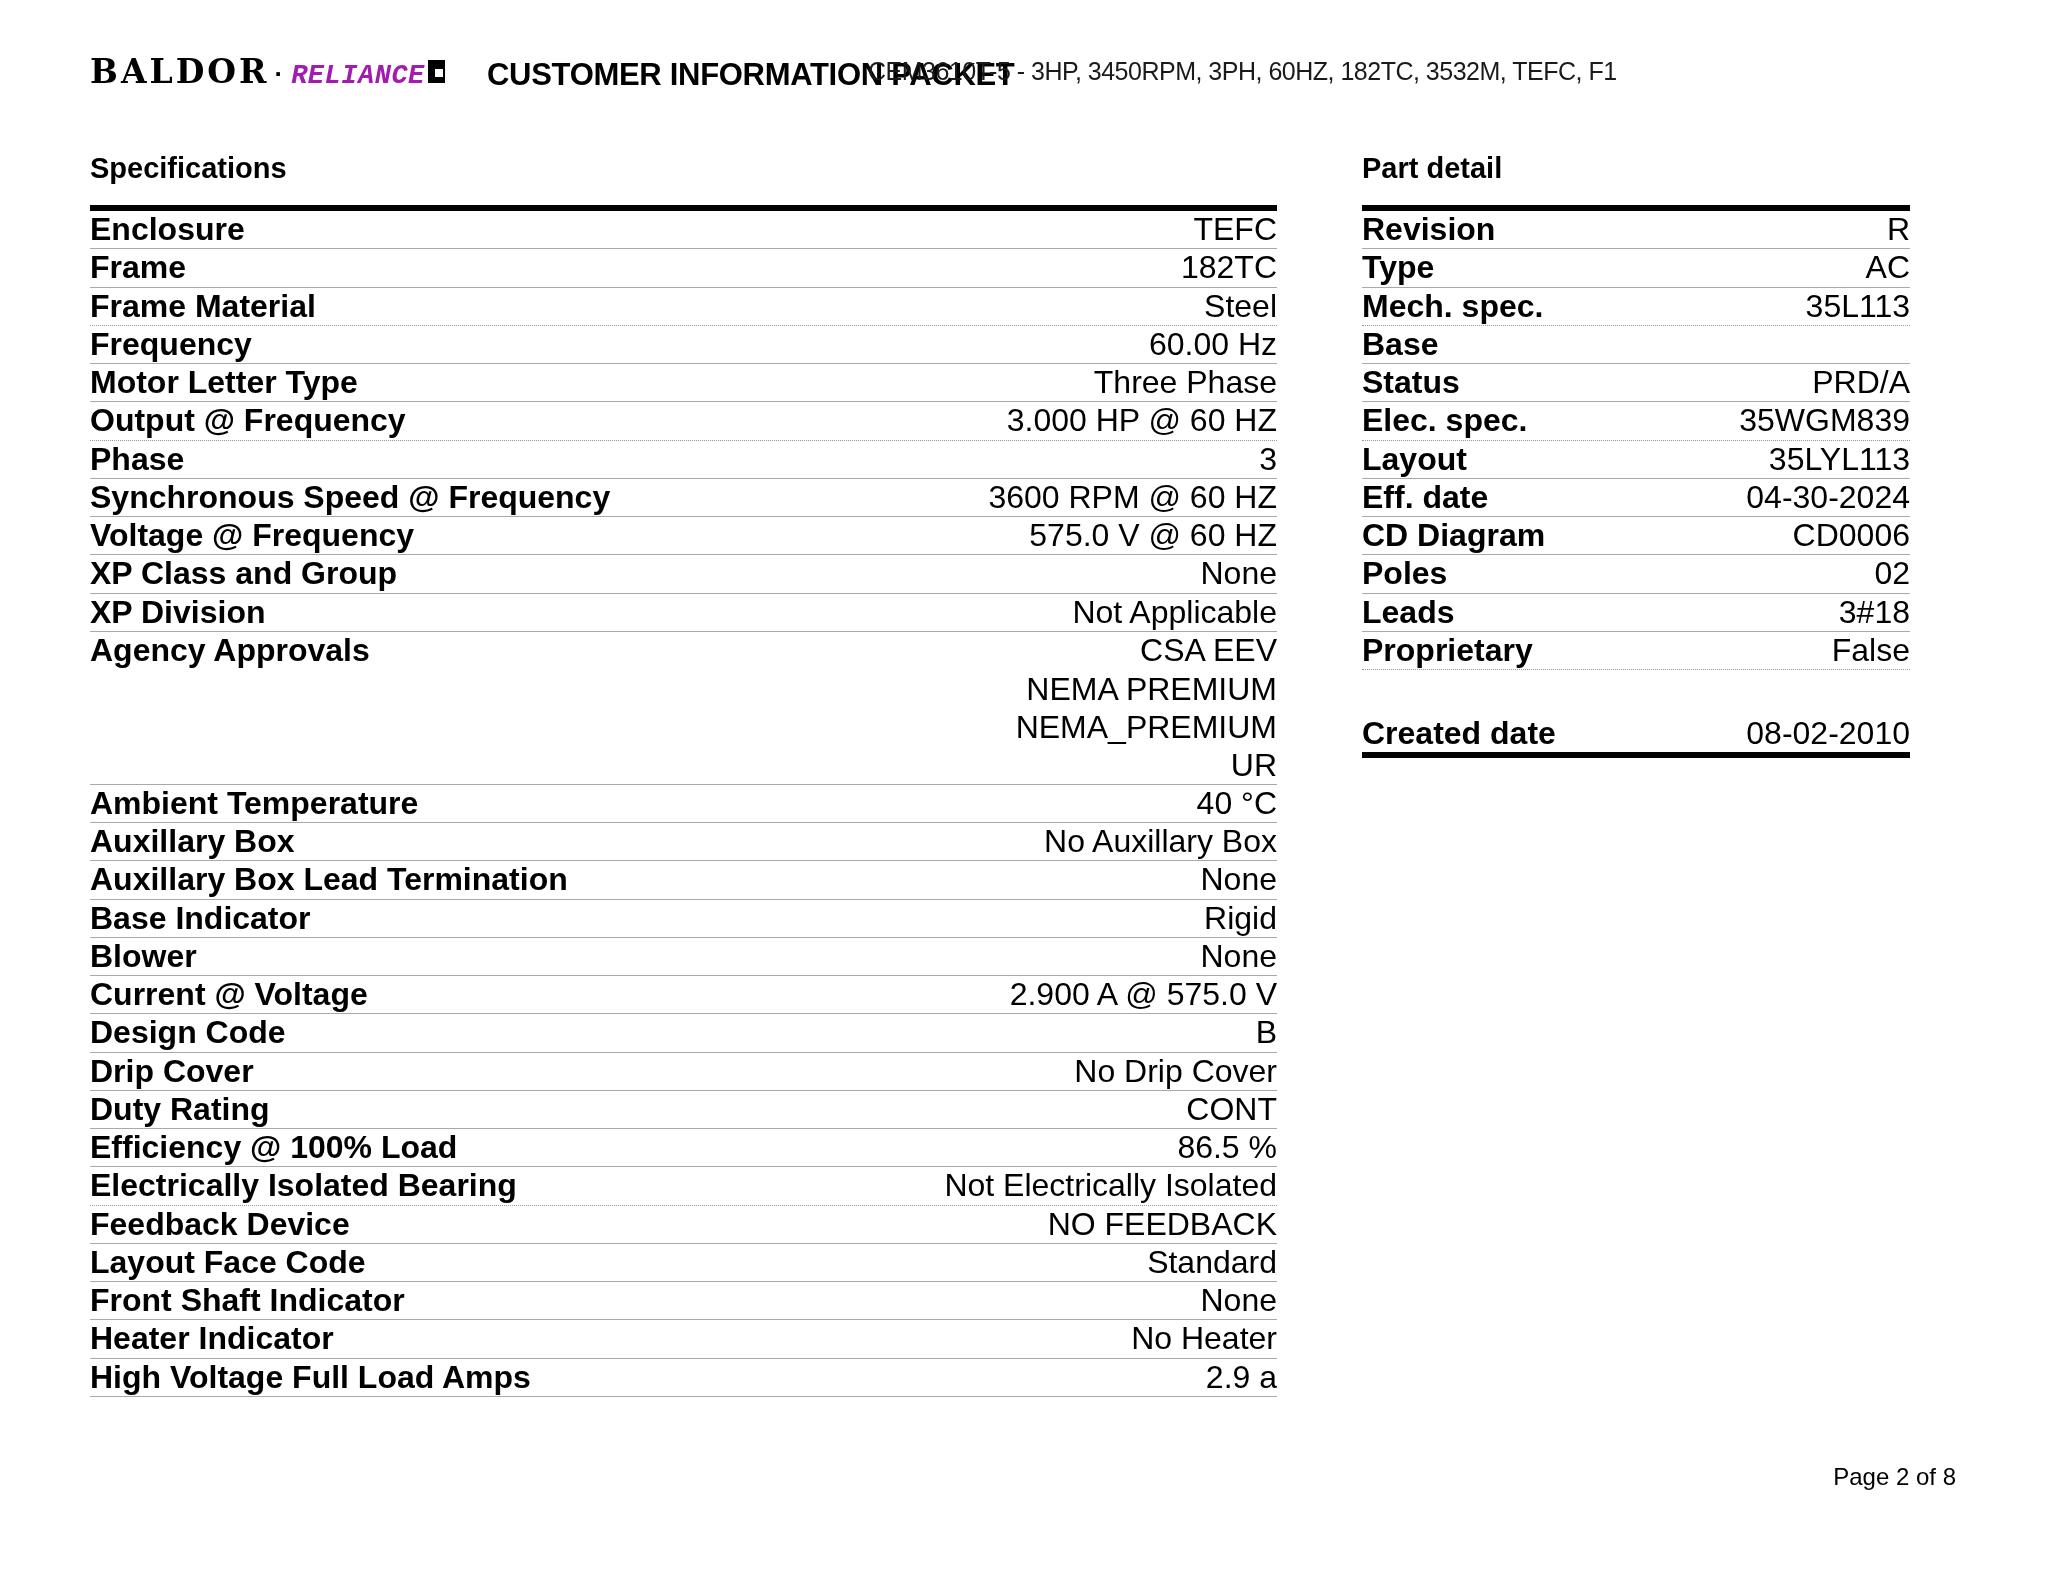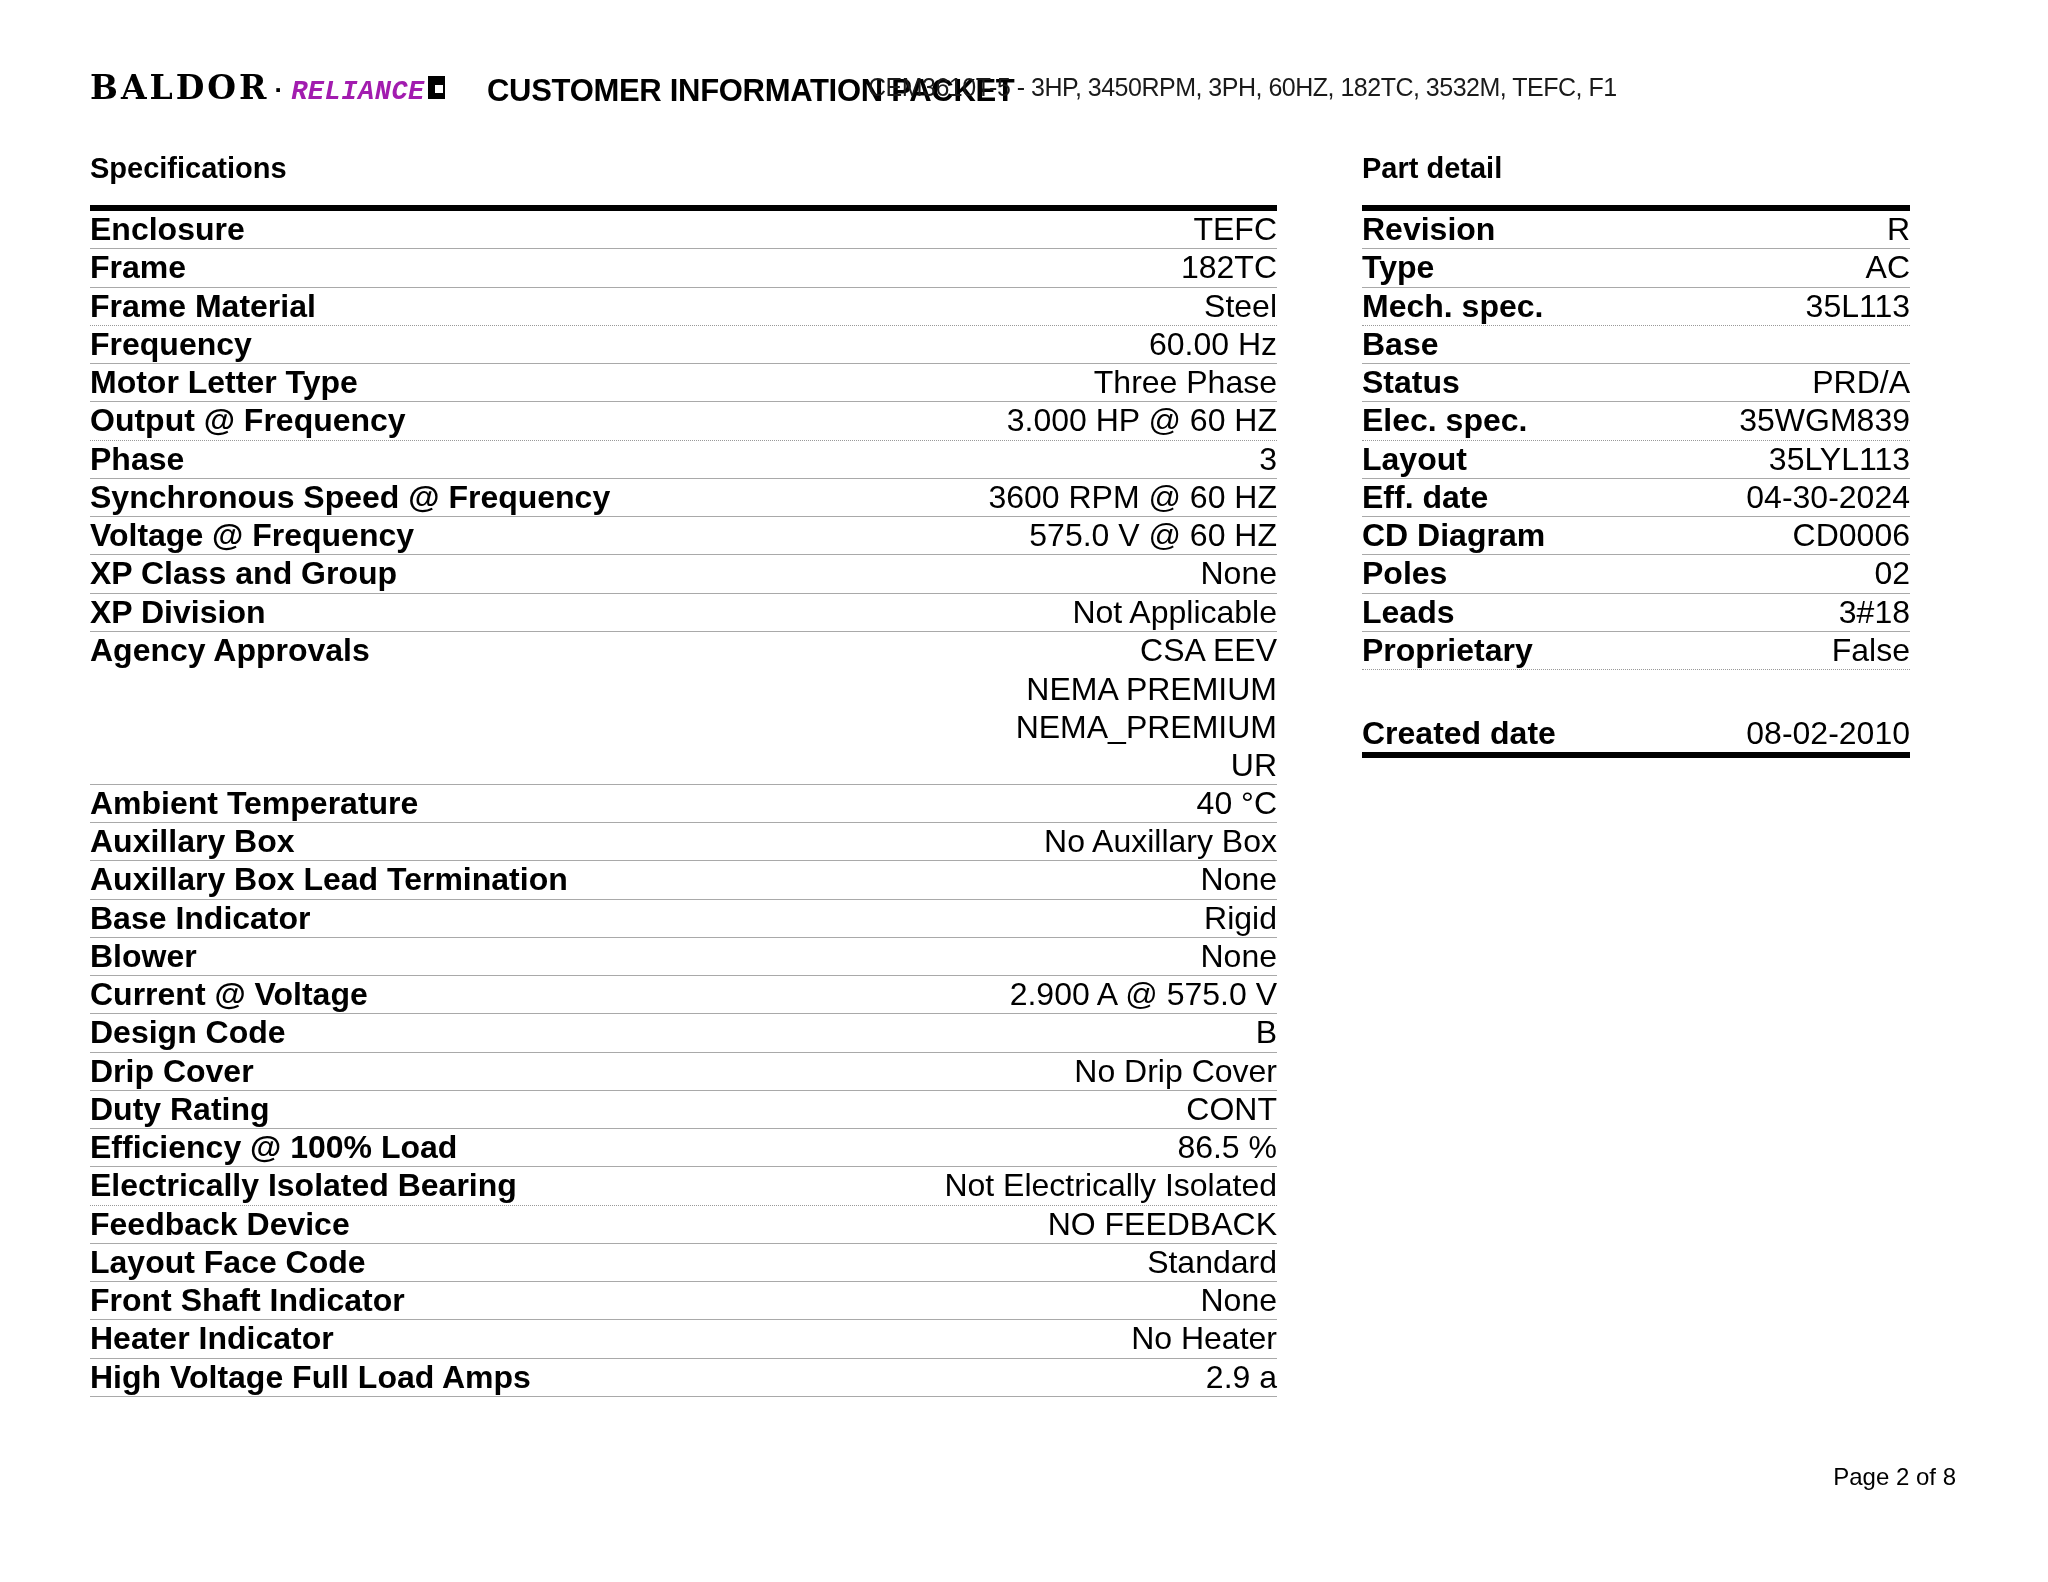--- a/index.html
+++ b/index.html
@@ -5,21 +5,21 @@
   * { margin: 0; padding: 0; box-sizing: border-box; }
   html, body { width: 2048px; height: 1582px; background: #ffffff; }
   body {
     position: relative;
     font-family: "Liberation Sans", sans-serif;
     color: #000;
     overflow: hidden;
   }
 
   
-  .doc-header { position: absolute; top: 68px; left: 0; width: 1848px; height: 40px; }
+  .doc-header { position: absolute; top: 52px; left: 0; width: 1848px; height: 40px; }
   .logo {
     position: absolute; left: 90px; top: 0;
     display: flex; align-items: baseline; white-space: nowrap;
   }
   .logo-baldor {
     font-family: "DejaVu Serif", serif;
     font-weight: bold; font-size: 33px; letter-spacing: 3px; color: #000;
   }
   .logo-dot { font-size: 26px; font-weight: bold; margin: 0 8px 0 5px; }
   .logo-reliance {

